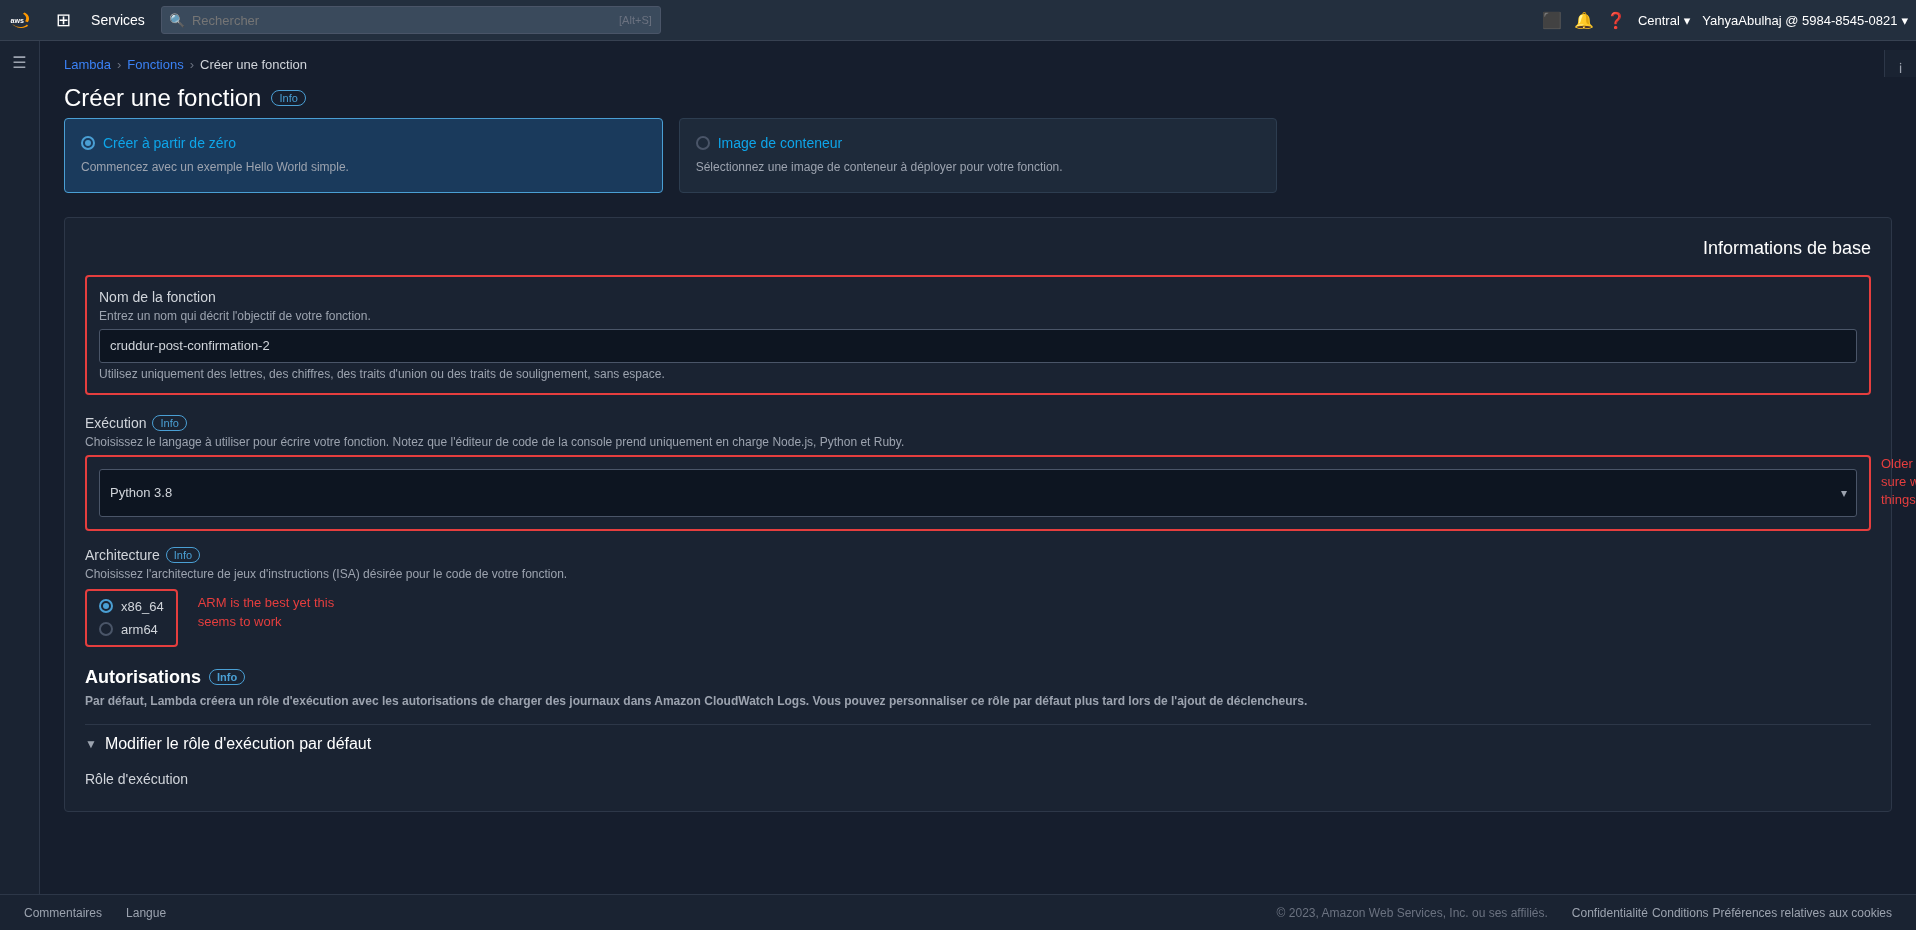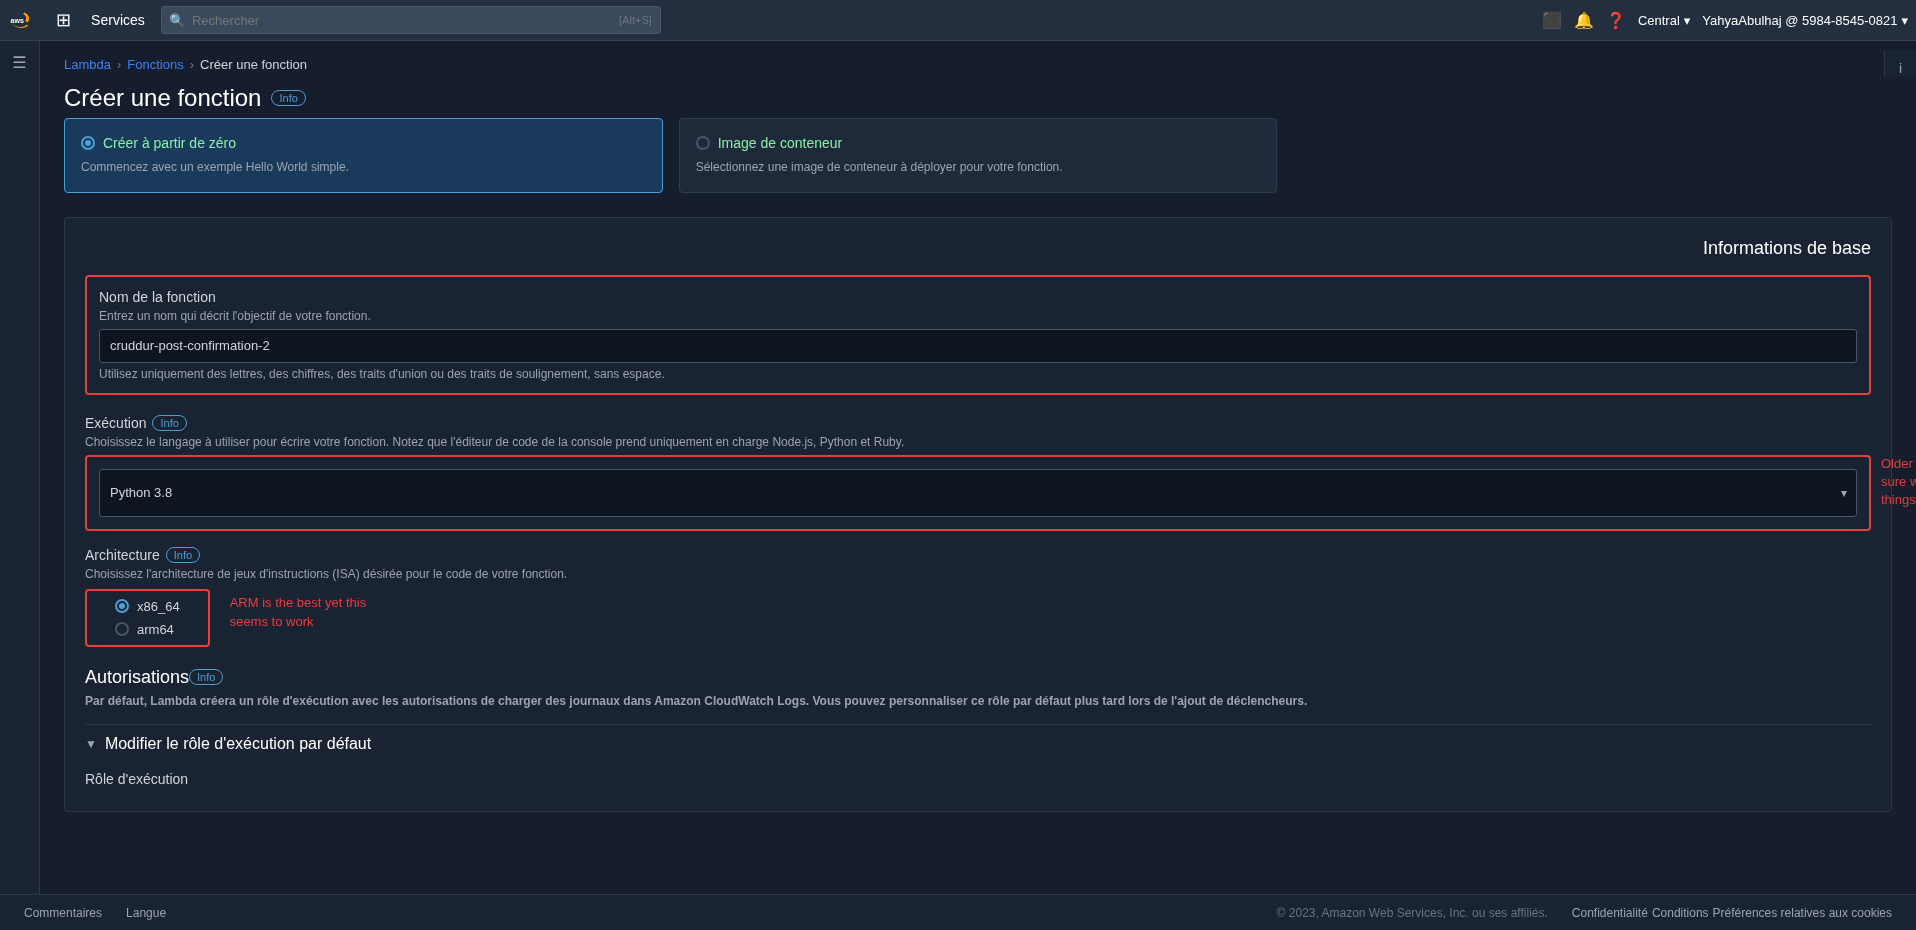--- a/index.html
+++ b/index.html
@@ -233,21 +233,21 @@
       content: '';
       width: 6px;
       height: 6px;
       background: #4a9fd4;
       border-radius: 50%;
     }
     .radio-btn.inactive {
       border-color: #4a5568;
     }
     .option-card-title {
-      color: #86efac;
+      color: #0ea5e9;
       font-size: 14px;
       font-weight: 500;
     }
     .option-card-desc {
       color: #9ca3af;
       font-size: 12px;
       line-height: 1.4;
     }
 
     
@@ -359,21 +359,21 @@
       gap: 6px;
     }
     .arch-sublabel {
       color: #9ca3af;
       font-size: 12px;
       margin-bottom: 8px;
     }
     .arch-options {
       border: 2px solid #e53e3e;
       border-radius: 4px;
-      padding: 8px 28px;
+      padding: 8px 12px;
       display: inline-flex;
       flex-direction: column;
       gap: 8px;
     }
     .arch-option {
       display: flex;
       align-items: center;
       gap: 8px;
       cursor: pointer;
     }
@@ -381,24 +381,25 @@
       color: #d1d5db;
       font-size: 13px;
     }
 
     
     .autorisations-section {
       margin-bottom: 16px;
     }
     .autorisations-title {
       font-size: 18px;
-      font-weight: 400;
-      color: #fff;
-      display: flex;
-      align-items: center;
+      font-weight: 700;
+      color: #fff;
+      display: flex;
+      align-items: center;
+      gap: 8px;
       margin-bottom: 6px;
     }
     .autorisations-desc {
       color: #9ca3af;
       font-size: 12px;
       margin-bottom: 12px;
       font-weight: bold;
     }
 
     

